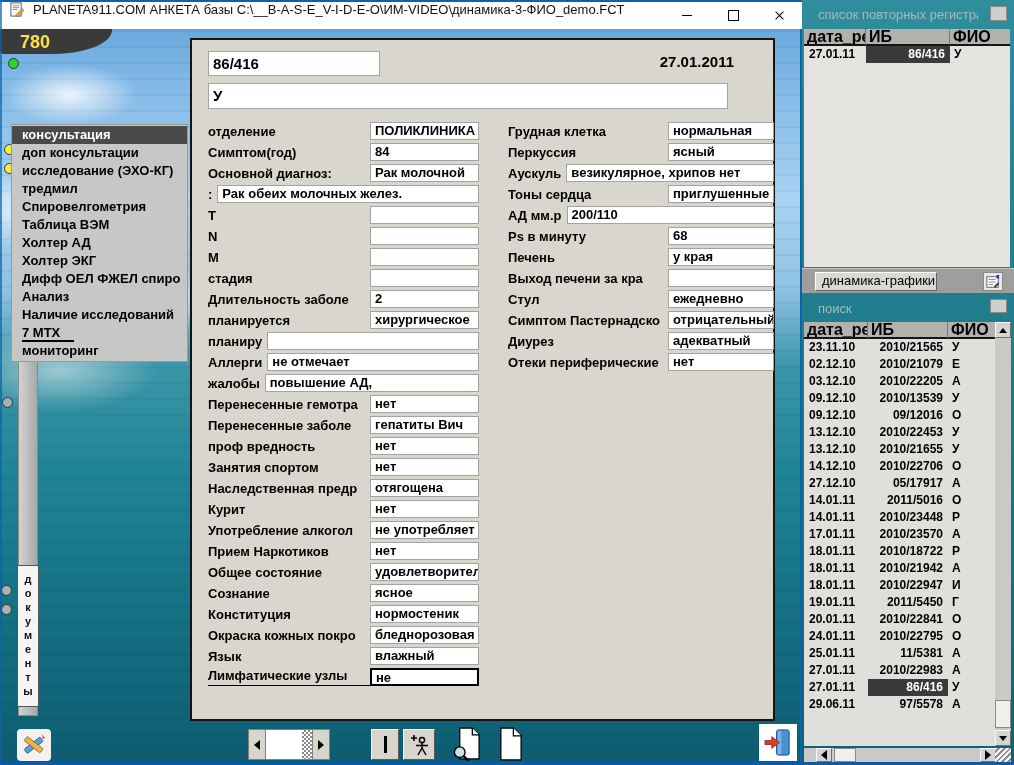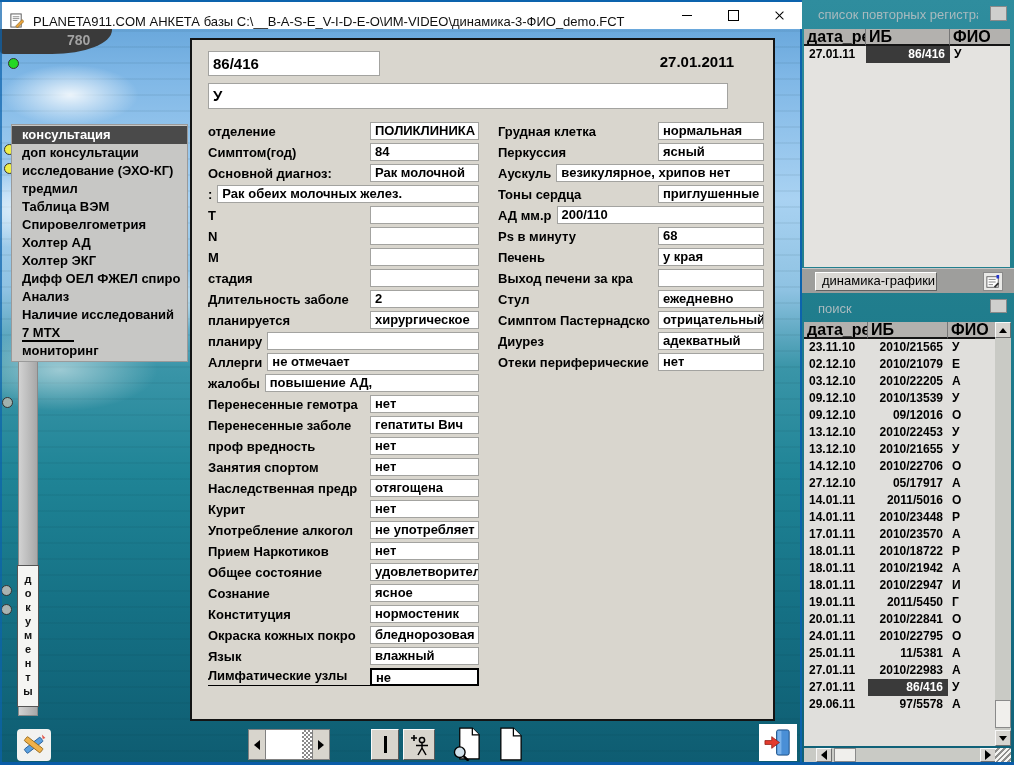--- a/index.html
+++ b/index.html
@@ -5,21 +5,21 @@
   html,body{margin:0;padding:0}
   body{width:1014px;height:765px;position:relative;overflow:hidden;
        font-family:"Liberation Sans",sans-serif;background:#0e5c71}
 
   
   .top-edge{position:absolute;left:0;top:0;width:802px;height:2px;background:#0c63ad;z-index:6}
   .bottom-edge{position:absolute;left:0;top:762px;width:1014px;height:3px;background:#0a5ca8;z-index:7}
   .left-edge{position:absolute;left:0;top:2px;width:2px;height:760px;background:#0c63ad;z-index:6;opacity:.7}
 
   .titlebar{position:absolute;left:0;top:2px;width:802px;height:27px;background:#fff;
-            display:flex;align-items:flex-end;z-index:5}
+            display:flex;align-items:flex-start;z-index:5}
   .app-icon{margin-left:9px;width:16px;height:16px;flex:0 0 auto}
   .title-text{margin-left:8px;font-size:13px;color:#101010;white-space:nowrap;overflow:hidden}
   .win-controls{margin-left:auto;display:flex;height:27px}
   .win-btn{width:46px;height:27px;display:flex;align-items:center;justify-content:center;cursor:default}
   .glyph-min{width:10px;height:1px;background:#000}
   .glyph-max{width:9px;height:9px;border:1px solid #000}
   .glyph-close{position:relative;width:11px;height:11px}
   .glyph-close::before,.glyph-close::after{content:"";position:absolute;left:5px;top:0;width:1px;height:11px;background:#000}
   .glyph-close::before{transform:rotate(45deg)}
   .glyph-close::after{transform:rotate(-45deg)}
@@ -27,22 +27,22 @@
   
   .desktop{position:absolute;inset:0;z-index:0;
     background:
       radial-gradient(95px 42px at 70px 95px, rgba(255,255,255,.85), rgba(255,255,255,0) 72%),
       radial-gradient(120px 55px at 25px 210px, rgba(255,255,255,.65), rgba(255,255,255,0) 70%),
       radial-gradient(110px 48px at 150px 300px, rgba(255,255,255,.7), rgba(255,255,255,0) 72%),
       radial-gradient(130px 55px at 60px 370px, rgba(255,255,255,.5), rgba(255,255,255,0) 75%),
       repeating-linear-gradient(180deg, rgba(0,0,0,0) 0 14px, rgba(0,40,50,.06) 14px 16px),
       linear-gradient(180deg,#5d9fd6 0%,#7fb7e6 10%,#a9d2f2 26%,#8ec2e2 38%,#3a95a8 48%,#1f8496 62%,#157084 80%,#0e5c71 100%);}
 
-  .badge780{position:absolute;left:0;top:29px;width:112px;height:25px;background:#3a3a3a;color:#a3a3a3;
-            font-weight:bold;font-size:14px;padding:3px 0 0 67px;box-sizing:border-box;
+  .badge780{position:absolute;left:0;top:29px;width:112px;height:25px;background:#3a3a3a;color:#fde047;
+            font-weight:bold;font-size:18px;padding:3px 0 0 20px;box-sizing:border-box;
             border-radius:0 0 60px 4px / 0 0 24px 4px;z-index:2}
   .dot{position:absolute;width:9px;height:9px;border-radius:50%;border:1px solid #333;z-index:3}
   .dot.green{left:8px;top:58px;background:#25d825}
   .dot.y1{left:4px;top:144px;background:#eeee45}
   .dot.y2{left:4px;top:163px;background:#eeee45}
   .dot.g1{left:2px;top:397px;background:#9fb2ae}
   .dot.g2{left:1px;top:585px;background:#a9b3b1}
   .dot.g3{left:1px;top:604px;background:#a9b3b1}
 
   .vstrip{position:absolute;left:18px;top:128px;width:20px;height:588px;
@@ -62,21 +62,21 @@
 
   
   .form{position:absolute;left:190px;top:38px;width:585px;height:683px;background:#d9d6ce;
         border:2px solid #141414;box-sizing:border-box;z-index:2;padding:11px 9px 0 16px}
   .input{background:#fff;border:1px solid #a3a3a0;font-weight:bold;color:#000;
          padding:0 4px;box-sizing:border-box;overflow:hidden;white-space:nowrap}
   .form-head{display:flex;align-items:flex-start}
   .record-input{width:172px;height:25px;line-height:23px;font-size:15px}
   .form-date{margin-left:auto;margin-right:30px;font-size:15px;font-weight:bold;padding-top:2px}
   .name-input{margin-top:7px;width:520px;height:26px;line-height:24px;font-size:15px;margin-bottom:13px}
-  .cols{display:flex;gap:19px}
+  .cols{display:flex;gap:29px}
   .col{display:block}
   .colL{width:271px}
   .colR{width:266px}
   .frow{display:flex;align-items:center;height:18px;margin-bottom:3px}
   .flabel{flex:0 0 162px;font-size:13px;font-weight:bold;white-space:nowrap;overflow:hidden}
   .colR .flabel{flex-basis:160px}
   .frow.wide .flabel{flex:0 0 auto;max-width:162px;margin-right:5px}
   .finput{flex:1;height:18px;line-height:16px;font-size:13px;min-width:0}
   .frow.focused .finput{border:2px solid #000}
   .frow.labelline .flabel{border-bottom:1px solid #000;height:17px}
@@ -215,25 +215,25 @@
 
     <div class="menu-item">
       <span class="mi-label">исследование (ЭХО-КГ)</span>
     </div>
 
     <div class="menu-item">
       <span class="mi-label">тредмил</span>
     </div>
 
     <div class="menu-item">
+      <span class="mi-label">Спировелгометрия</span>
+    </div>
+
+    <div class="menu-item">
       <span class="mi-label">Таблица ВЭМ</span>
-    </div>
-
-    <div class="menu-item">
-      <span class="mi-label">Спировелгометрия</span>
     </div>
 
     <div class="menu-item">
       <span class="mi-label">Холтер АД</span>
     </div>
 
     <div class="menu-item">
       <span class="mi-label">Холтер ЭКГ</span>
     </div>
 

